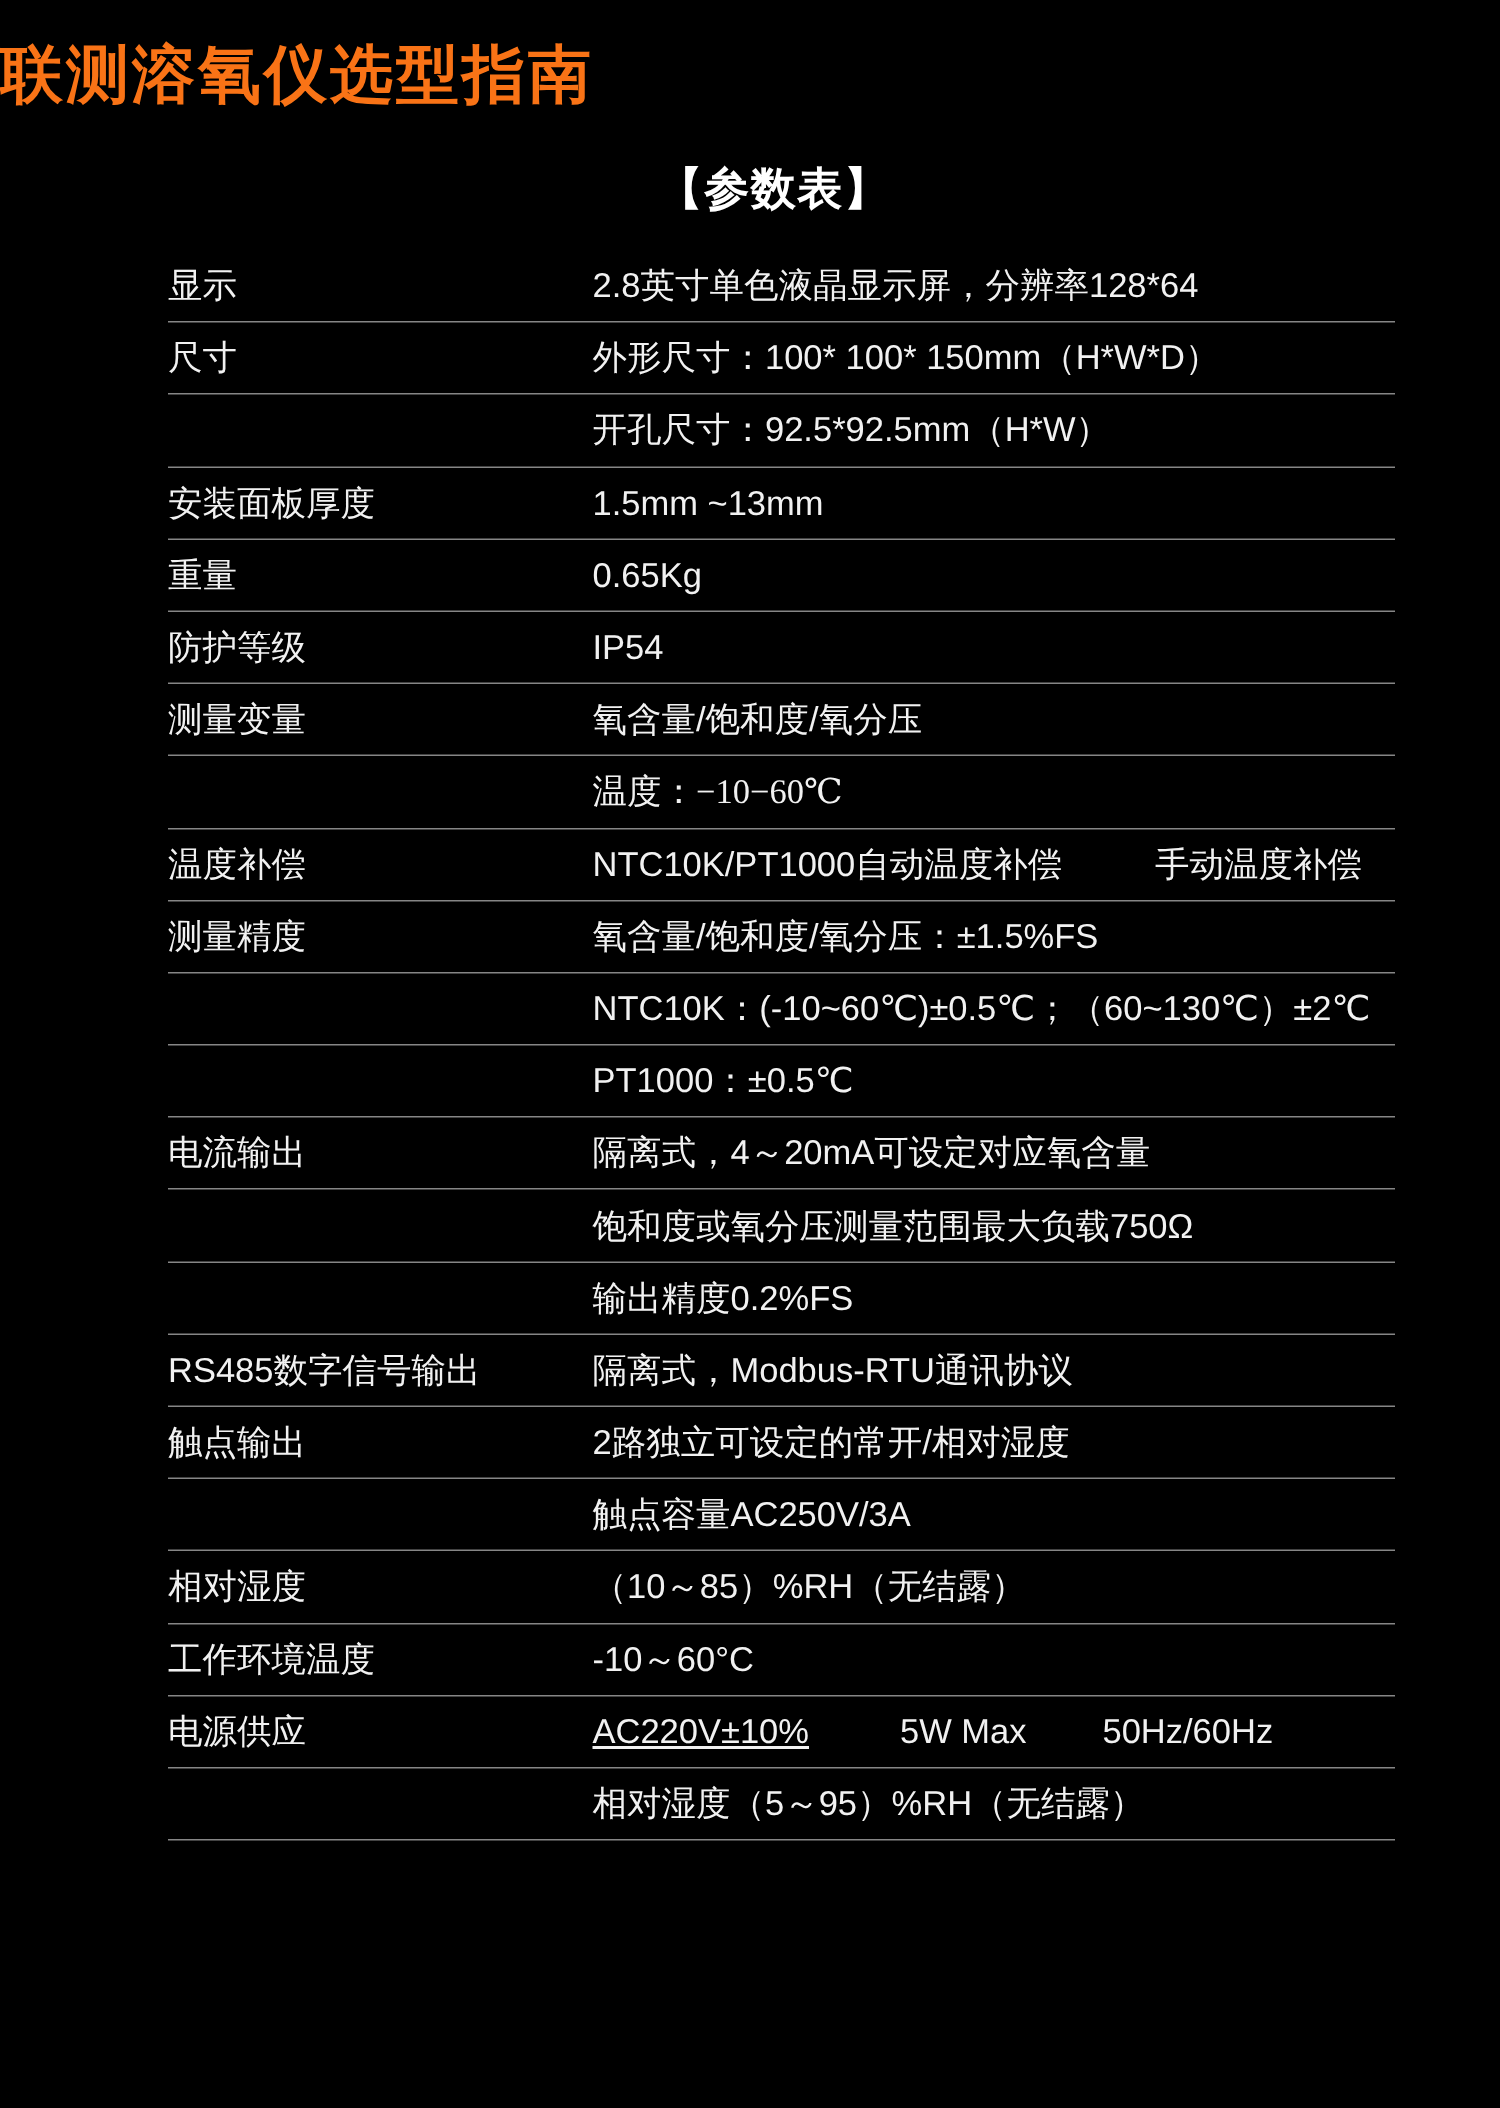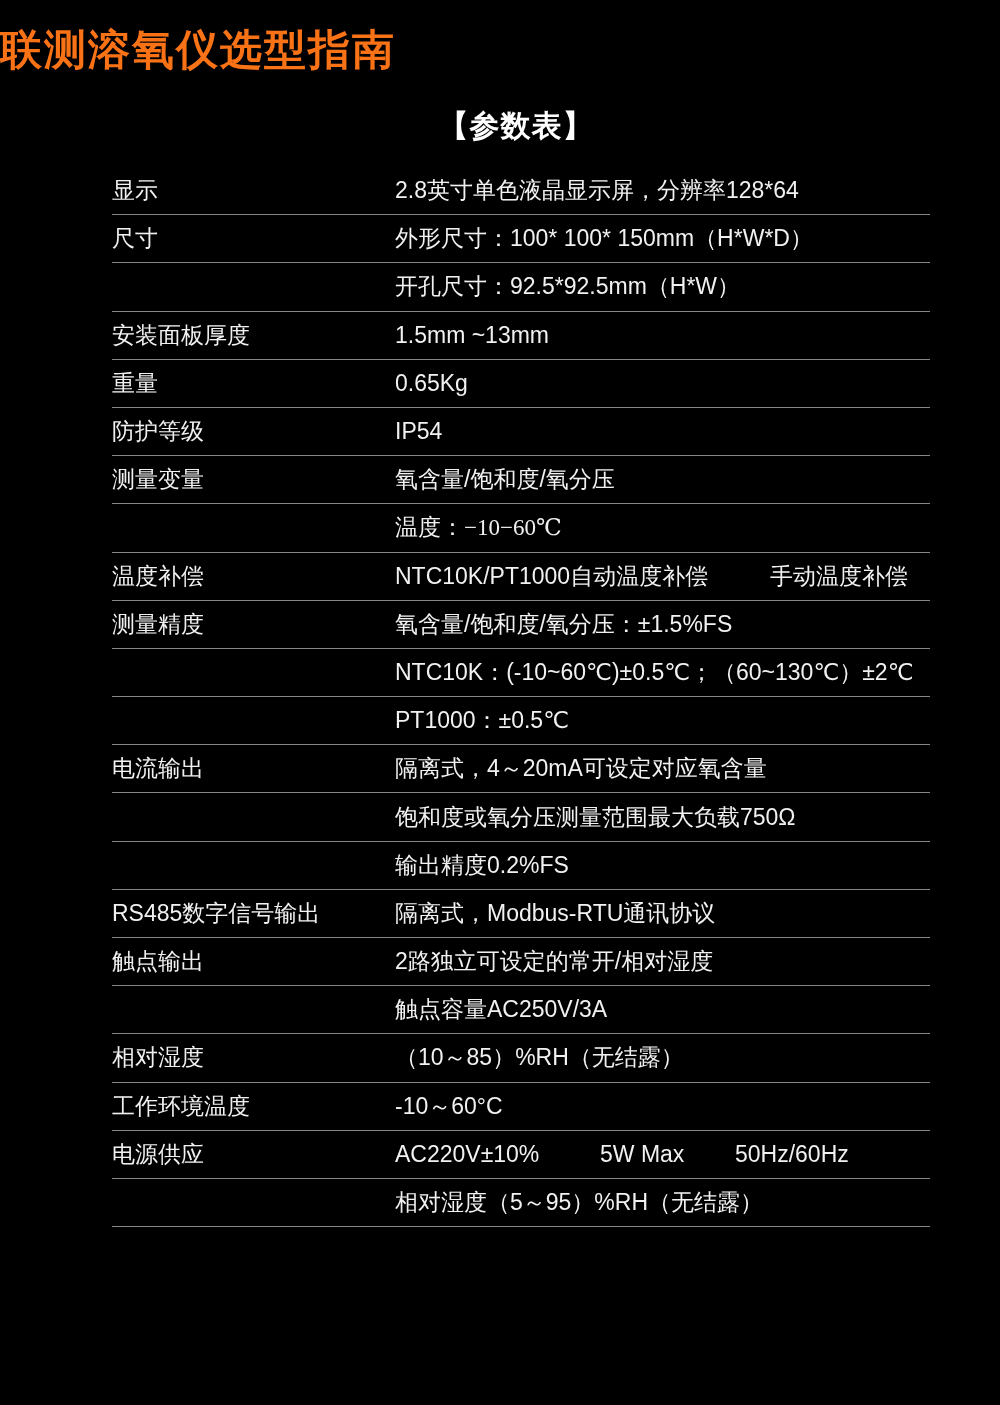--- a/index.html
+++ b/index.html
@@ -197,21 +197,21 @@
     </div>
     <div class="row">
       <div class="label">工作环境温度</div>
       <div class="value">
         <span class="cell">-10～60°C</span>
       </div>
     </div>
     <div class="row">
       <div class="label">电源供应</div>
       <div class="value">
-        <span class="cell" style="min-width: 205px;">AC220V±10%</span>
+        <span class="cell" style="min-width: 205px; text-decoration: underline;">AC220V±10%</span>
         <span class="cell" style="min-width: 135px;">5W Max</span>
         <span class="cell">50Hz/60Hz</span>
       </div>
     </div>
     <div class="row">
       <div class="label"></div>
       <div class="value">
         <span class="cell">相对湿度（5～95）%RH（无结露）</span>
       </div>
     </div>

